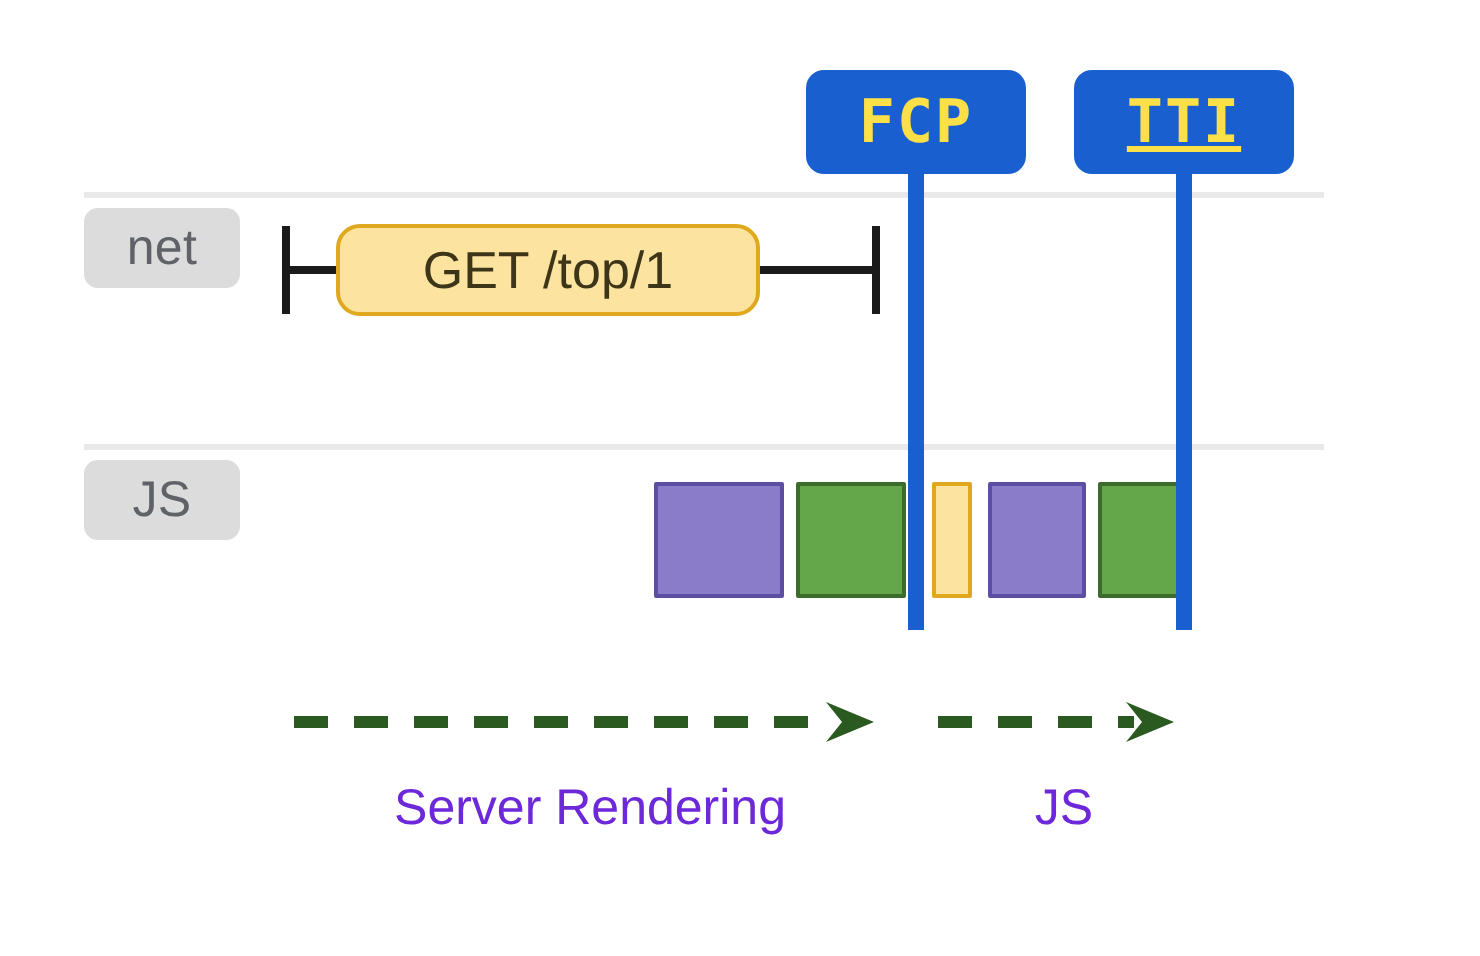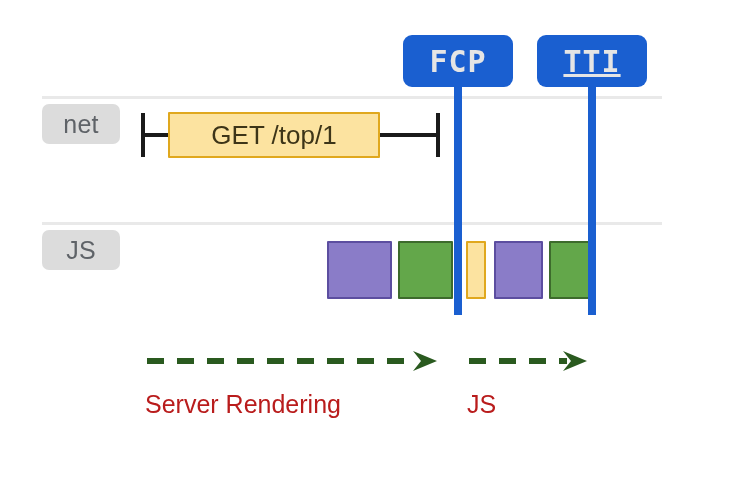--- a/index.html
+++ b/index.html
@@ -72,21 +72,21 @@
 
   #net-request-bar {
     position: absolute;
     left: 168px;
     top: 112px;
     width: 212px;
     height: 46px;
     background: #fce3a0;
     border: 2px solid #e0a81e;
     box-sizing: border-box;
-    border-radius: 1px;
+    border-radius: 12px;
     display: flex;
     align-items: center;
     justify-content: center;
     color: #3d3518;
     font-size: 26px;
     pointer-events: auto;
   }
 
   
   .js-block {
@@ -109,41 +109,41 @@
     background: #1a5fd0;
     top: 84px;
     height: 231px;
   }
   .milestone-badge {
     position: absolute;
     top: 35px;
     height: 52px;
     background: #1a5fd0;
     border-radius: 9px;
-    color: #e5e5e5;
+    color: #fde047;
     font-family: "DejaVu Sans Mono", monospace;
     font-size: 30px;
     font-weight: bold;
     letter-spacing: 1px;
     display: flex;
     align-items: center;
     justify-content: center;
   }
 
   
   .phase-arrow-svg {
     position: absolute;
     top: 348px;
   }
   .phase-caption {
     position: absolute;
     top: 390px;
-    color: #b91c1c;
+    color: #6d28d9;
     font-size: 25px;
-    text-align: left;
+    text-align: center;
     white-space: nowrap;
   }
 </style>
 </head>
 <body>
 
 <div id="diagram">
 
   <div class="row-divider" id="net-divider"></div>
   <div class="row-divider" id="js-divider"></div>

